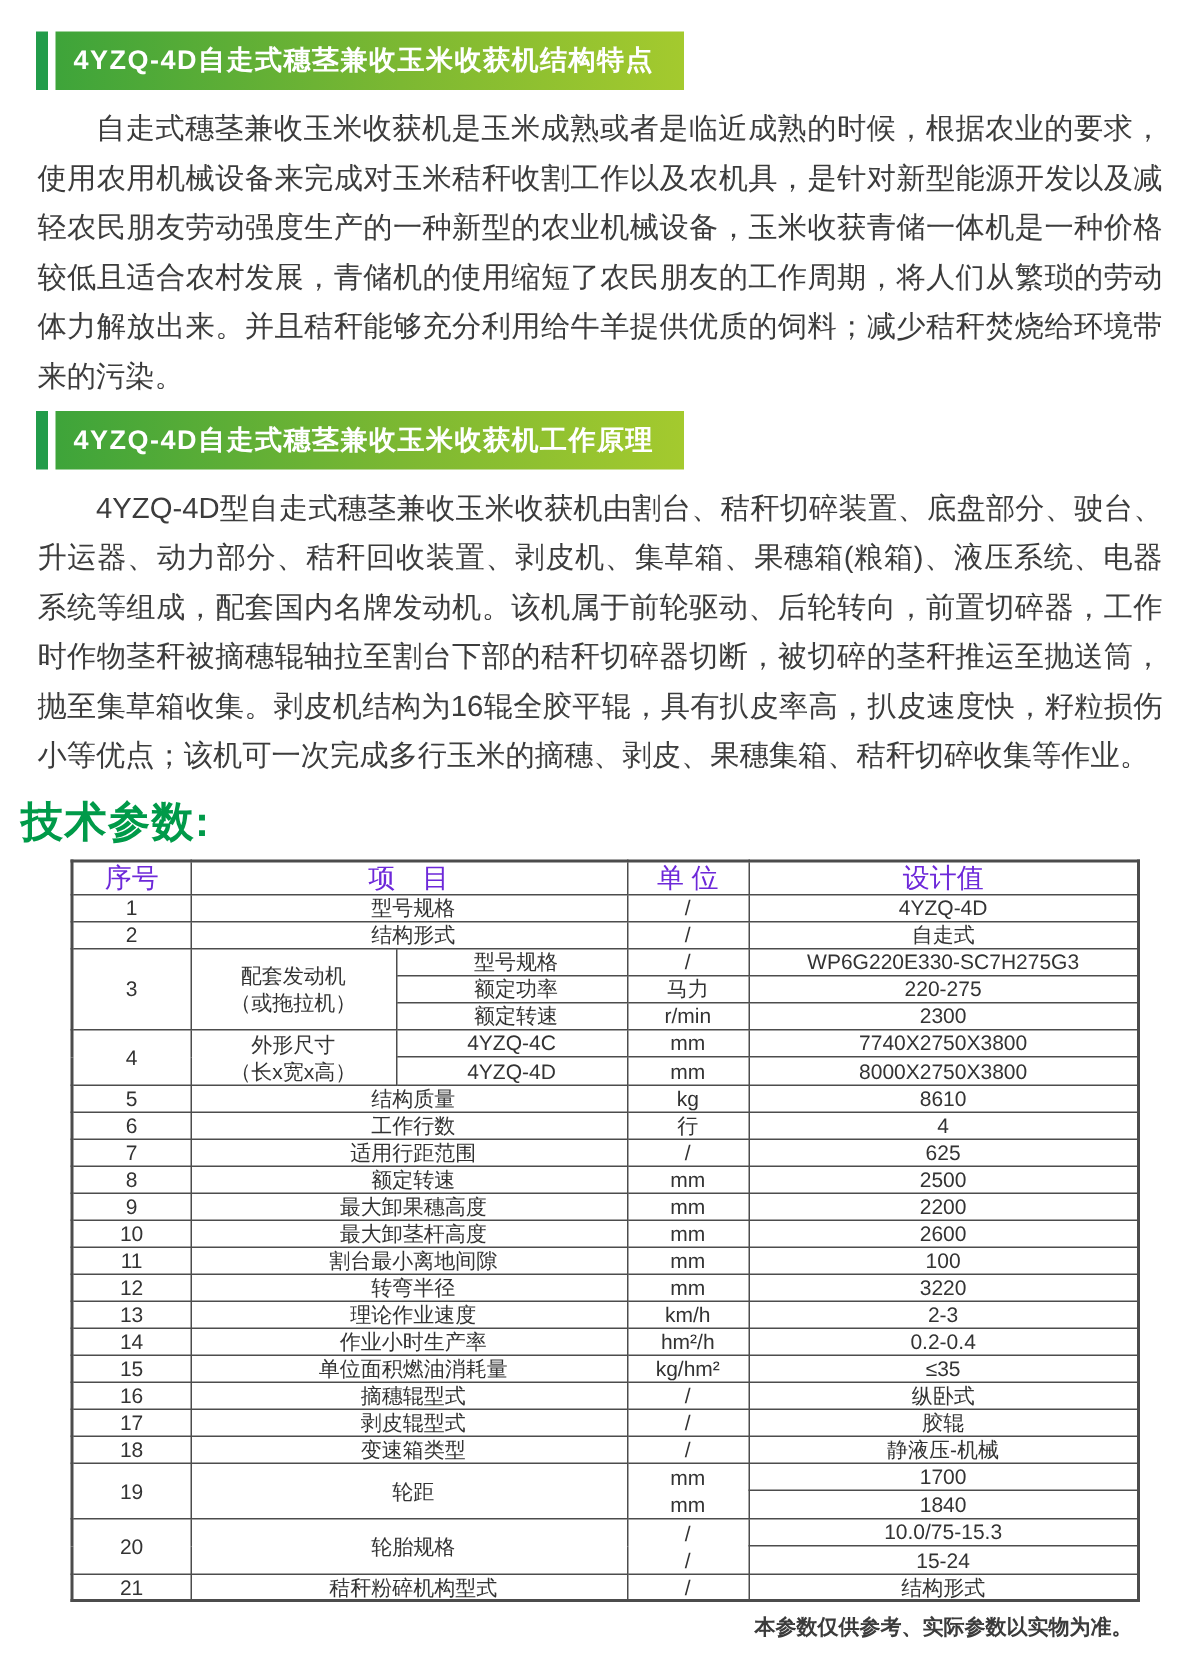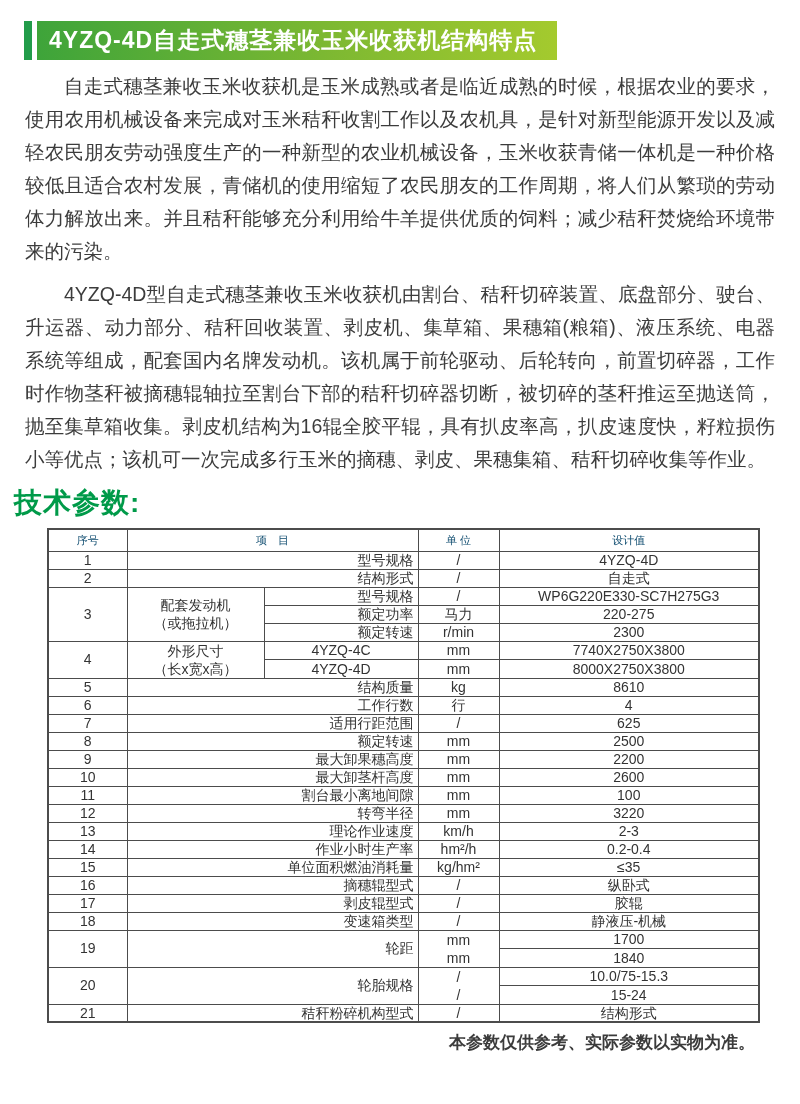--- a/index.html
+++ b/index.html
@@ -10,21 +10,21 @@
     color: #3c3c3c;
     overflow: hidden;
   }
   .page { width: 800px; height: 1104px; background: #fff; position: relative; }
 
   
   .sec-header { display: flex; align-items: stretch; height: 39px; margin-left: 24px; }
   .accent-strip { width: 8px; background: #229c4a; margin-right: 5px; }
   .bar {
     background: linear-gradient(90deg, #3ea43a 0%, #7cb832 55%, #a4ca2e 100%);
-    color: #ffffff; font-weight: bold; font-size: 23px; line-height: 39px;
+    color: #ffffff; font-weight: bold; font-size: 18px; line-height: 39px;
     padding: 0 20px 0 12px; letter-spacing: 1px; white-space: nowrap;
   }
   .sec1 { margin-top: 21px; }
   .sec2 { margin-top: 6px; }
 
   
   .para {
     margin: 10px 25px 0 25px;
     font-size: 19.5px; line-height: 33px;
     text-align: justify; text-indent: 2em;
@@ -43,42 +43,46 @@
     font-size: 14px; color: #333;
   }
   table.spec { border: 2px solid #4c4c4c; }
   .spec th, .spec td {
     border: 1px solid #4c4c4c;
     text-align: center; vertical-align: middle;
     height: 18px; padding: 0 4px;
     font-weight: normal; line-height: 1.15;
     overflow: hidden; white-space: nowrap;
   }
-  .spec th { height: 22px; font-size: 11px; color: #0c4a6e; }
-  .spec td.item-left { text-align: right; padding-left: 10px; }
+  .spec th { height: 22px; font-size: 18px; color: #6d28d9; }
+  .spec td.item-left { text-align: center; padding-left: 10px; }
   .spec td.group-cell { line-height: 1.25; }
   .stack div { line-height: 18px; text-align: center; }
 
   .footnote {
     text-align: right; margin: 8px 45px 0 0;
-    font-size: 17px; font-weight: 600; color: #3b3b3b;
+    font-size: 14px; font-weight: 600; color: #3b3b3b;
   }
 </style>
 </head>
 <body>
 
 <div class="page">
 
   <div class="sec-header sec1">
     <div class="accent-strip"></div>
     <div class="bar">4YZQ-4D自走式穗茎兼收玉米收获机结构特点</div>
   </div>
 
   <p class="para">自走式穗茎兼收玉米收获机是玉米成熟或者是临近成熟的时候，根据农业的要求，使用农用机械设备来完成对玉米秸秆收割工作以及农机具，是针对新型能源开发以及减轻农民朋友劳动强度生产的一种新型的农业机械设备，玉米收获青储一体机是一种价格较低且适合农村发展，青储机的使用缩短了农民朋友的工作周期，将人们从繁琐的劳动体力解放出来。并且秸秆能够充分利用给牛羊提供优质的饲料；减少秸秆焚烧给环境带来的污染。</p>
 
+  <div class="sec-header sec2">
+    <div class="accent-strip"></div>
+    <div class="bar">4YZQ-4D自走式穗茎兼收玉米收获机工作原理</div>
+  </div>
 
   <p class="para">4YZQ-4D型自走式穗茎兼收玉米收获机由割台、秸秆切碎装置、底盘部分、驶台、升运器、动力部分、秸秆回收装置、剥皮机、集草箱、果穗箱(粮箱)、液压系统、电器系统等组成，配套国内名牌发动机。该机属于前轮驱动、后轮转向，前置切碎器，工作时作物茎秆被摘穗辊轴拉至割台下部的秸秆切碎器切断，被切碎的茎秆推运至抛送筒，抛至集草箱收集。剥皮机结构为16辊全胶平辊，具有扒皮率高，扒皮速度快，籽粒损伤小等优点；该机可一次完成多行玉米的摘穗、剥皮、果穗集箱、秸秆切碎收集等作业。</p>
 
   <div class="tech-label">技术参数:</div>
 
   <table class="spec">
     <colgroup>
       <col style="width:79px">
         <col style="width:137px">
         <col style="width:154px">

